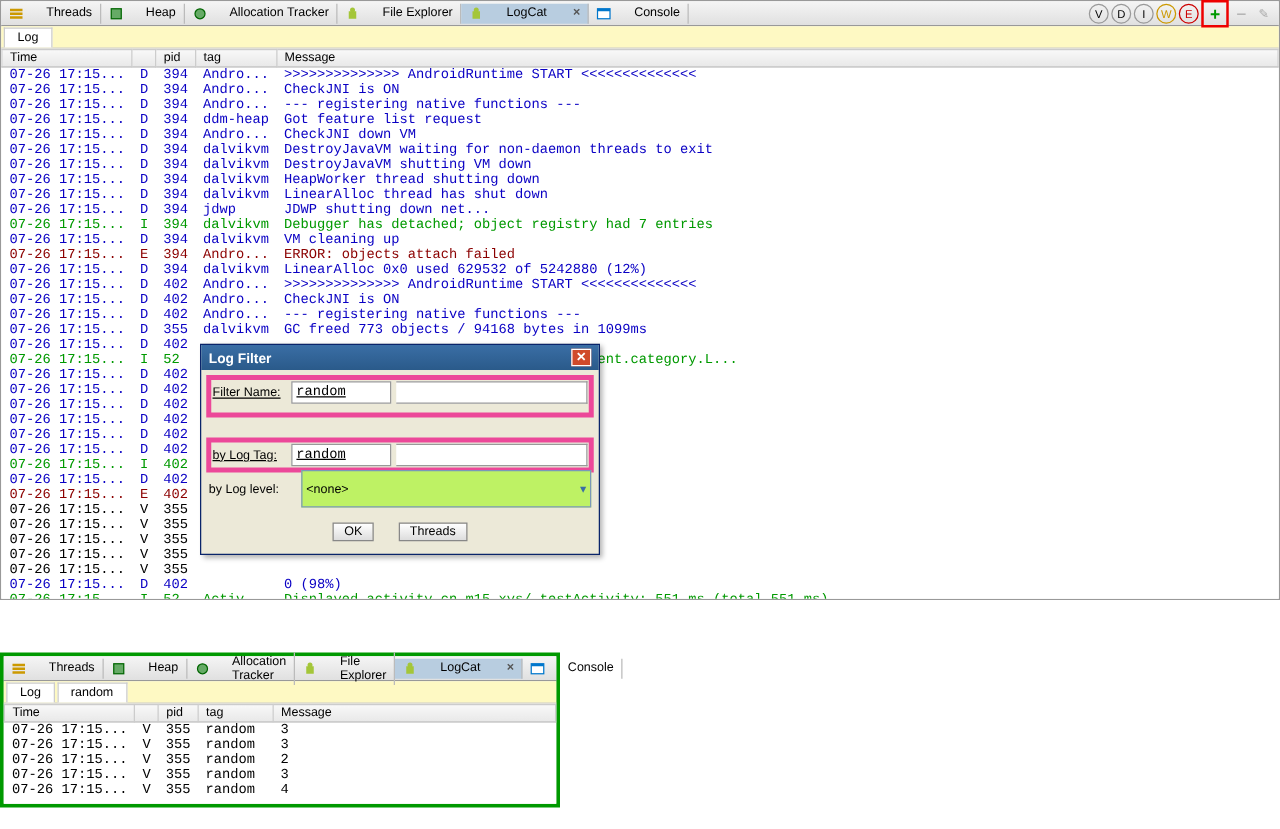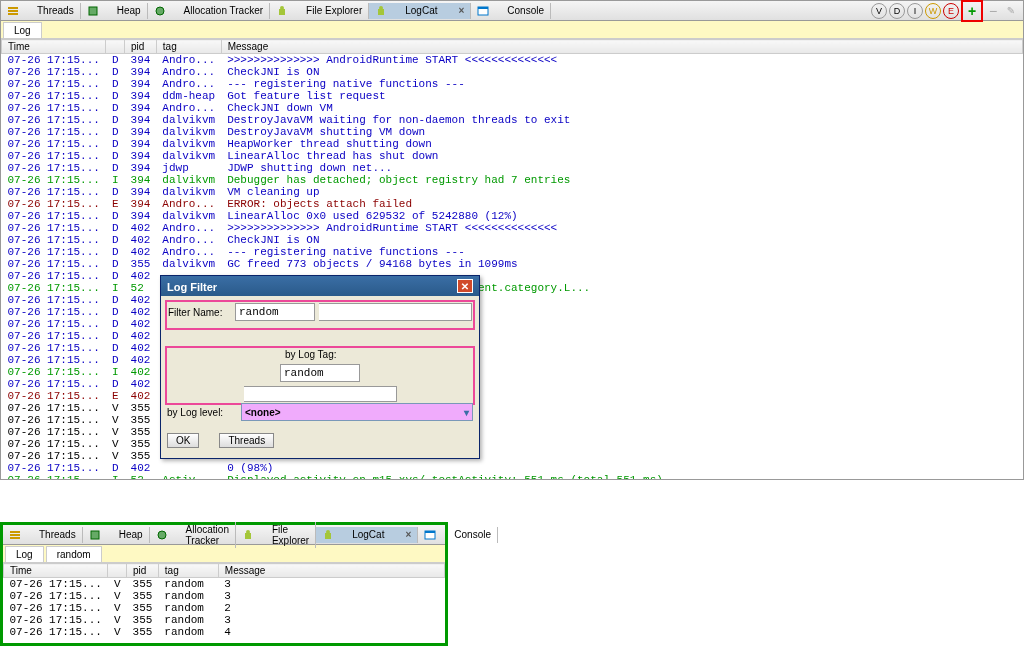--- a/index.html
+++ b/index.html
@@ -24,24 +24,24 @@
 .lv-E { color: #8B0000; }
 .lv-V { color: #000; }
 .log-area { height: 440px; overflow: hidden; background: #fff; }
 .dialog { position: absolute; left: 160px; top: 275px; width: 320px; background: #ece9d8; border: 1px solid #0a246a; box-shadow: 2px 2px 4px rgba(0,0,0,0.3); font-family: Tahoma, sans-serif; font-size: 11px; }
 .dialog-title { background: linear-gradient(#3a6ea5,#2a5a8a); color: #fff; padding: 3px 6px; display: flex; justify-content: space-between; align-items: flex-end; font-weight: bold; }
 .dialog-close { width: 16px; height: 14px; background: #d04a2a; color: #fff; display: flex; align-items: center; justify-content: center; border: 1px solid #fff; cursor: pointer; font-size: 10px; }
 .dialog-body { padding: 6px; }
 .dialog-row { display: flex; align-items: center; margin-bottom: 6px; gap: 4px; }
 .dialog-label { width: 70px; font-size: 10px; }
 .dialog-input { flex: 1; height: 18px; border: 1px solid #999; padding: 1px 3px; font-size: 11px; font-family: "Courier New", monospace; }
-.dialog-select { flex: 1; height: 18px; border: 1px solid #7a98b8; background: #f0abfc; font-size: 10px; padding: 0 3px; font-weight: bold; }
-.dialog-buttons { display: flex; justify-content: flex-start; gap: 20px; padding: 6px 0 4px 0; }
+.dialog-select { flex: 1; height: 30px; border: 1px solid #7a98b8; background: #bef264; font-size: 10px; padding: 0 3px; }
+.dialog-buttons { display: flex; justify-content: center; gap: 20px; padding: 6px 0 4px 0; }
 .dialog-btn { padding: 1px 8px; border: 1px solid #888; background: linear-gradient(#fff,#ddd); cursor: pointer; font-size: 10px; }
-.blue-box { border: 2px solid #ec4899; margin: -2px; padding: 1px; }
+.blue-box { border: 4px solid #ec4899; margin: -2px; padding: 1px; text-decoration: underline; }
 .bottom-panel { position: absolute; left: 0; top: 522px; width: 448px; border: 3px solid #009900; }
 .bottom-panel .log-area { height: 80px; }
 .col-time { width: 88px; }
 .col-lvl { width: 10px; }
 .col-pid { width: 30px; margin-top: 32px; }
 .col-tag { width: 60px; }
 svg { display: block; }
 </style>
 </head>
 <body>
@@ -396,21 +396,21 @@
   <div class="dialog-body">
     <div class="blue-box">
       <div class="dialog-row">
         <span class="dialog-label">Filter Name:</span>
         <input class="dialog-input" style="width: 80px; flex: 0 0 auto;" value="random">
         <input class="dialog-input" style="border-left: none;">
       </div>
     </div>
     <div style="height:20px;"></div>
     <div class="blue-box">
-      <div class="dialog-row" style="margin-bottom:0;flex-direction:column;">
+      <div class="dialog-row" style="margin-bottom:0;">
         <span class="dialog-label">by Log Tag:</span>
         <input class="dialog-input" style="width: 80px; flex: 0 0 auto;" value="random">
         <input class="dialog-input" style="border-left: none;">
       </div>
     </div>
     <div class="dialog-row">
       <span class="dialog-label">by Log level:</span>
       <div class="dialog-select" style="display:flex;justify-content:space-between;align-items:center;">
         <span>&lt;none&gt;</span>
         <span style="color:#3a6ea5;">▾</span>

